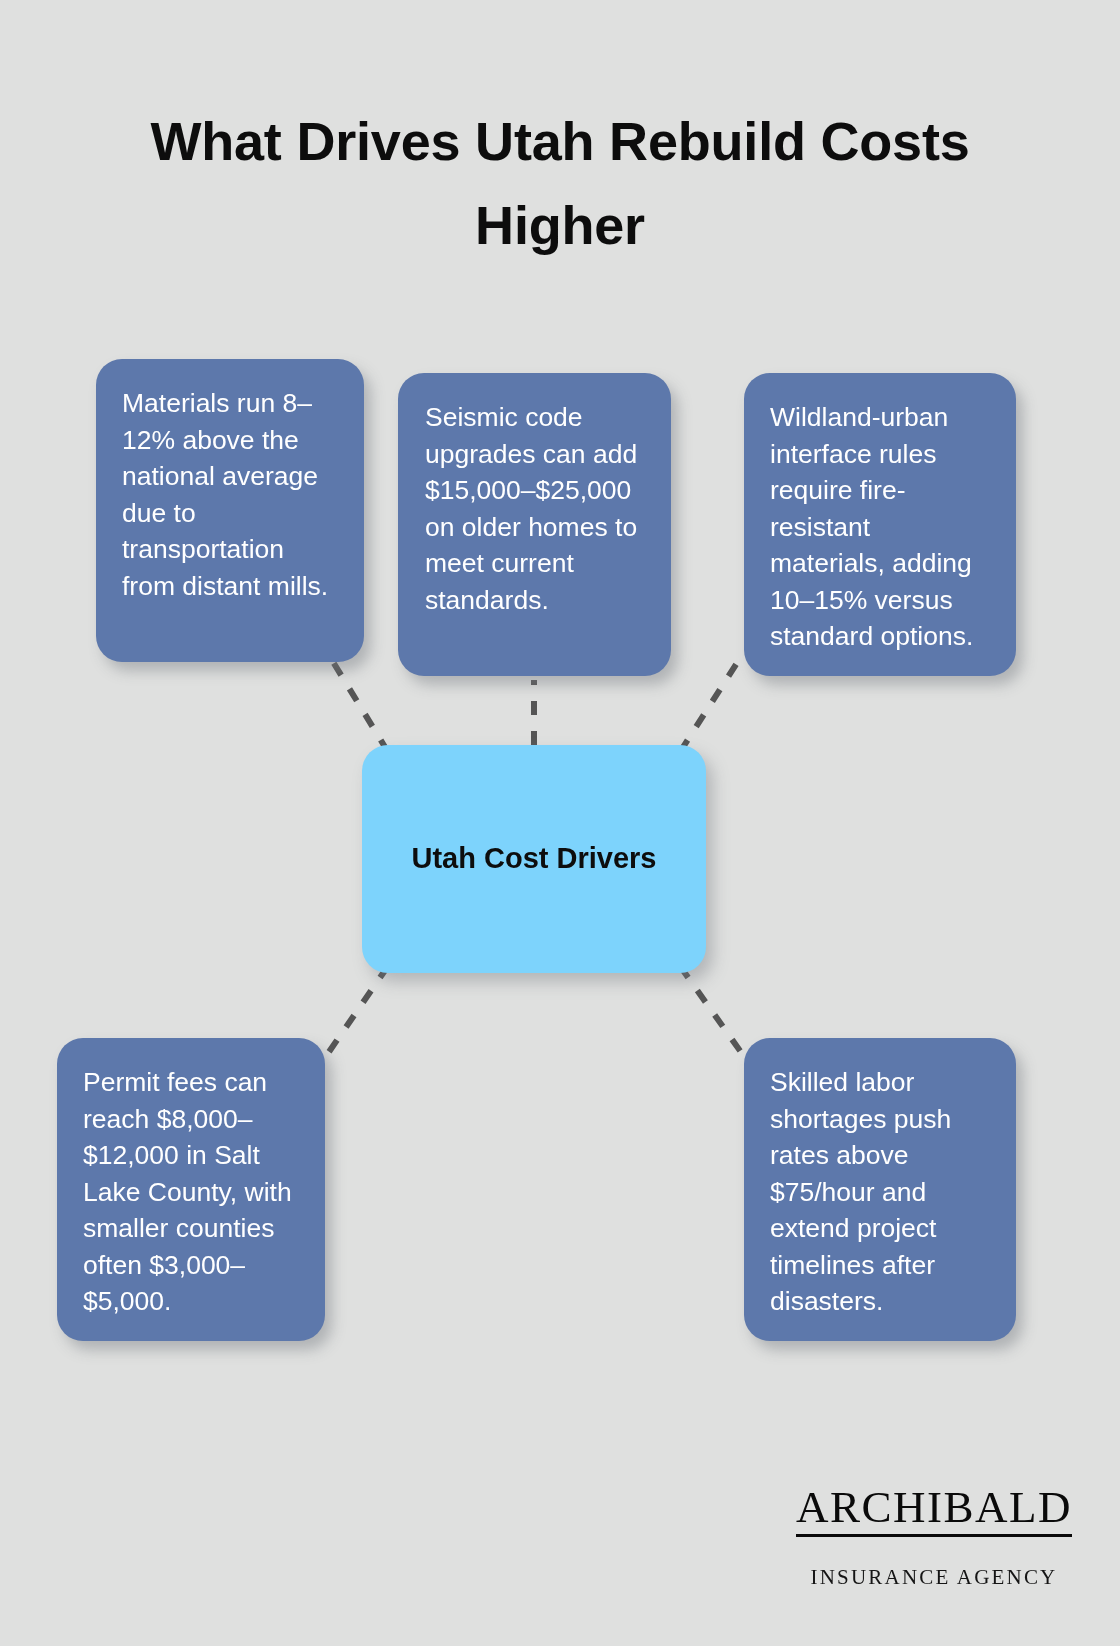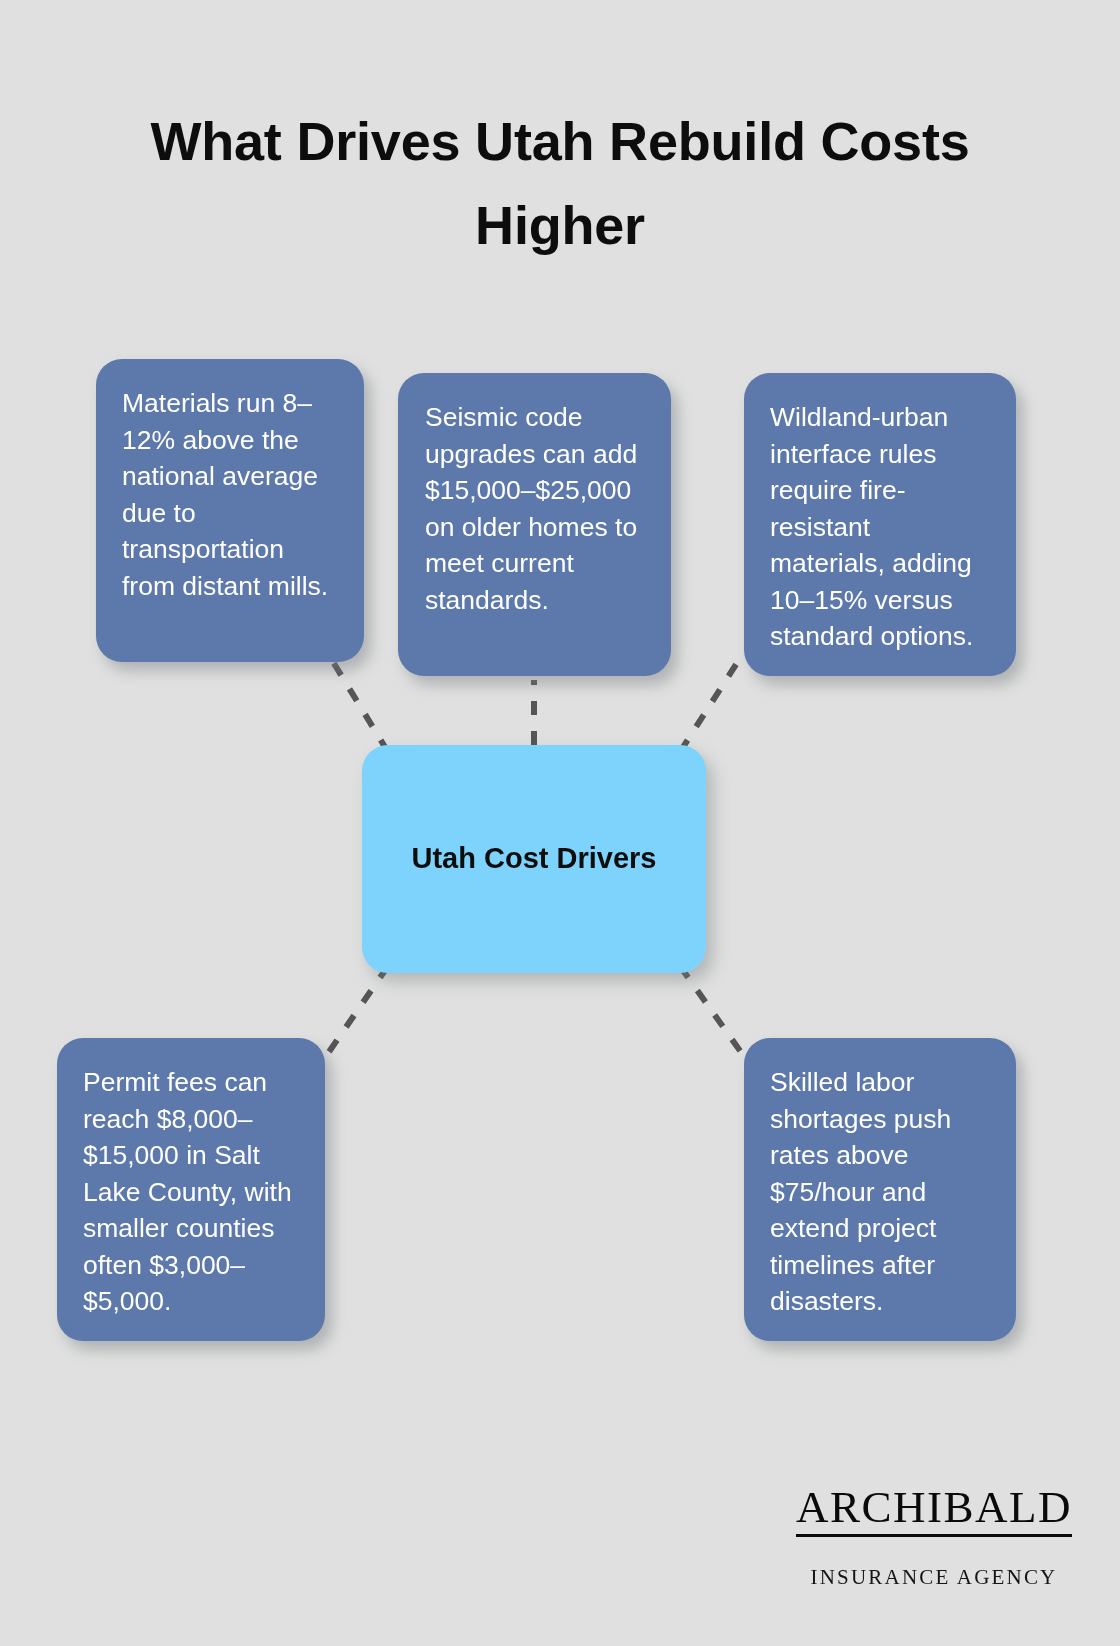--- a/index.html
+++ b/index.html
@@ -136,21 +136,21 @@
     <line x1="680" y1="752" x2="744" y2="652" stroke="#555555" stroke-width="6" stroke-dasharray="14 16" stroke-linecap="butt"></line>
 
     <line x1="388" y1="966" x2="322" y2="1062" stroke="#555555" stroke-width="6" stroke-dasharray="14 16" stroke-linecap="butt"></line>
 
     <line x1="680" y1="966" x2="748" y2="1062" stroke="#555555" stroke-width="6" stroke-dasharray="14 16" stroke-linecap="butt"></line>
   </svg>
 
   <div class="node node-tl">Materials run 8–12% above the national average due to transportation from distant mills.</div>
   <div class="node node-tc">Seismic code upgrades can add $15,000–$25,000 on older homes to meet current standards.</div>
   <div class="node node-tr">Wildland-urban interface rules require fire-resistant materials, adding 10–15% versus standard options.</div>
-  <div class="node node-bl">Permit fees can reach $8,000–$15,000 in Salt Lake County, with smaller counties often $3,000–$5,000.</div>
+  <div class="node node-bl">Permit fees can reach $8,000–$12,000 in Salt Lake County, with smaller counties often $3,000–$5,000.</div>
   <div class="node node-br">Skilled labor shortages push rates above $75/hour and extend project timelines after disasters.</div>
 
   <div class="node-center">
     <div class="center-label">Utah Cost Drivers</div>
   </div>
 
   <div class="logo">
     <div class="logo-main">ARCHIBALD</div>
     <div class="logo-rule"></div>
     <div class="logo-sub">INSURANCE AGENCY</div>

